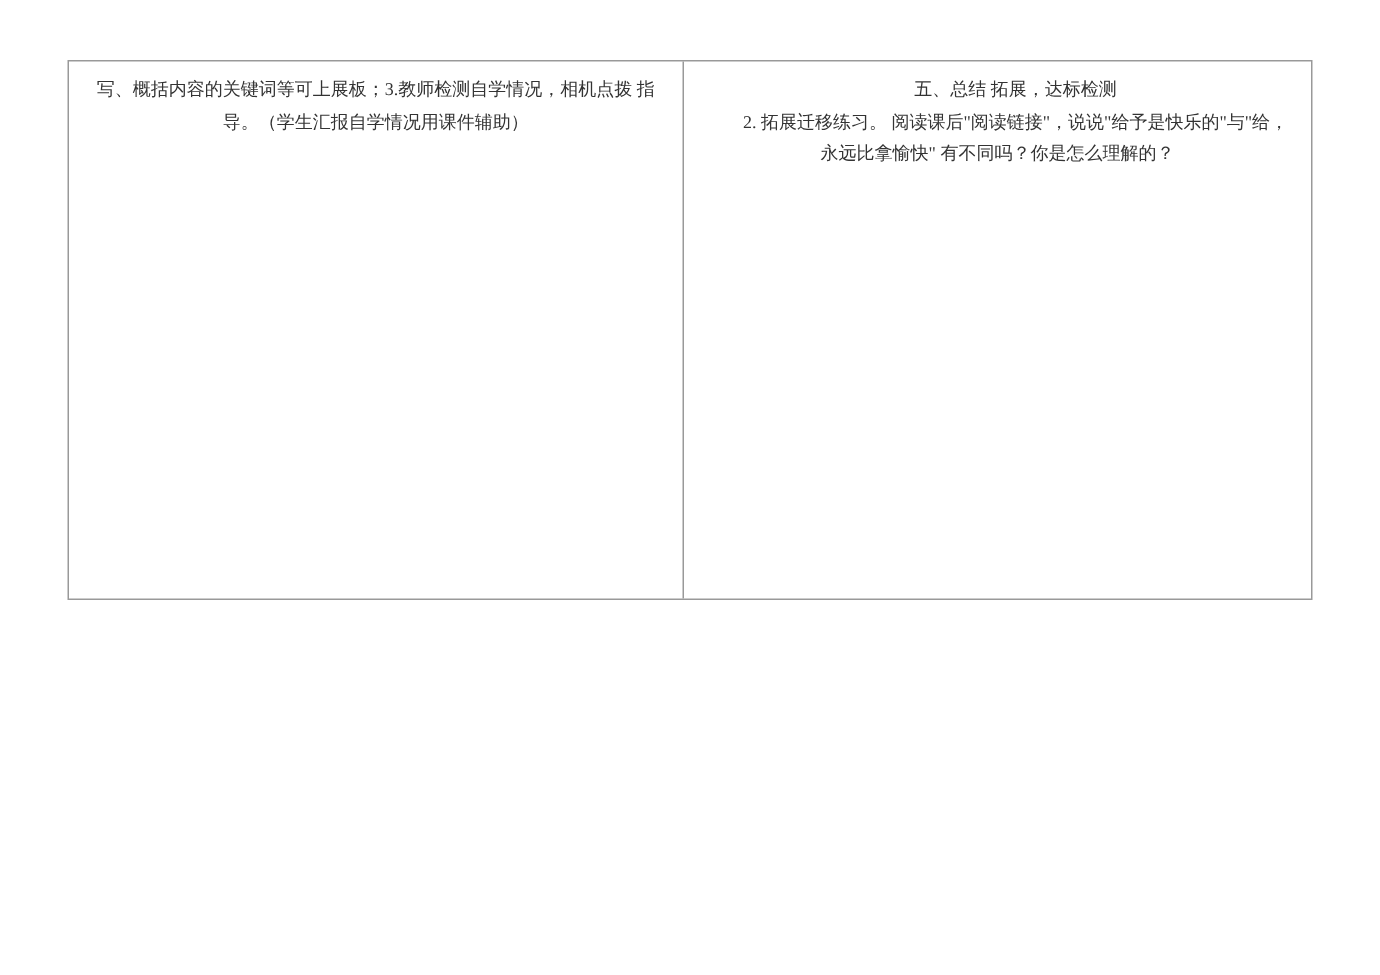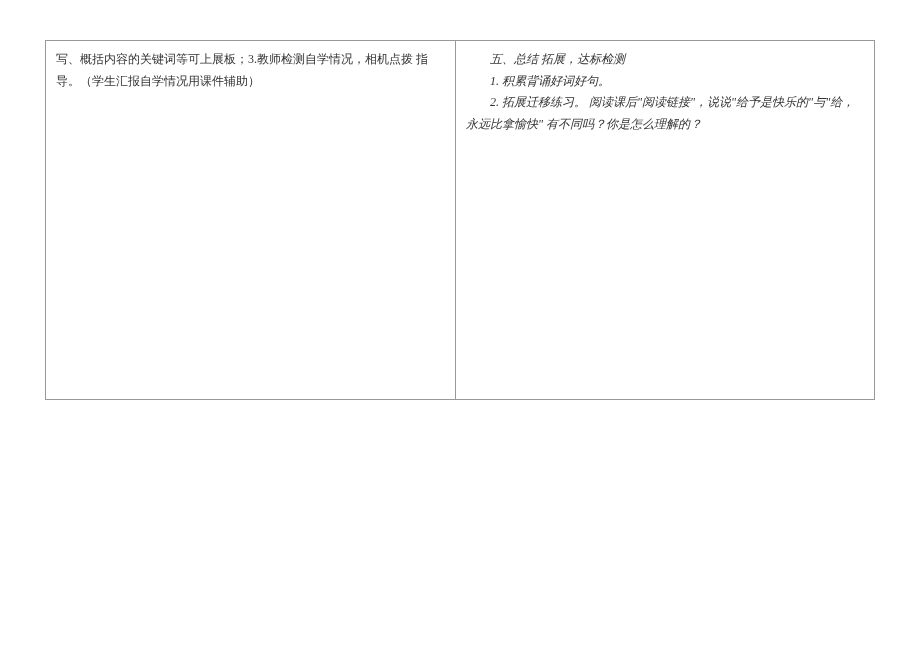--- a/index.html
+++ b/index.html
@@ -27,31 +27,30 @@
     }
     .cell-left {
       flex: 0 0 410px;
       border-right: 1px solid #999;
     }
     .cell-right {
       flex: 1;
     }
     .indent {
       text-indent: 2em;
-      font-style: italic;
     }
     p {
       margin: 0;
+      text-align: center;
     }
   </style>
 </head>
 <body>
 
 <div class="table-container">
   <div class="cell cell-left">
     <p>写、概括内容的关键词等可上展板；3.教师检测自学情况，相机点拨 指导。（学生汇报自学情况用课件辅助）</p>
   </div>
   <div class="cell cell-right">
     <p class="indent">五、总结 拓展，达标检测</p>
-    <p class="indent">1. 积累背诵好词好句。</p>
     <p class="indent">2. 拓展迁移练习。 阅读课后"阅读链接"，说说"给予是快乐的"与"给，永远比拿愉快" 有不同吗？你是怎么理解的？</p>
   </div>
 </div>
 
 </body></html>

